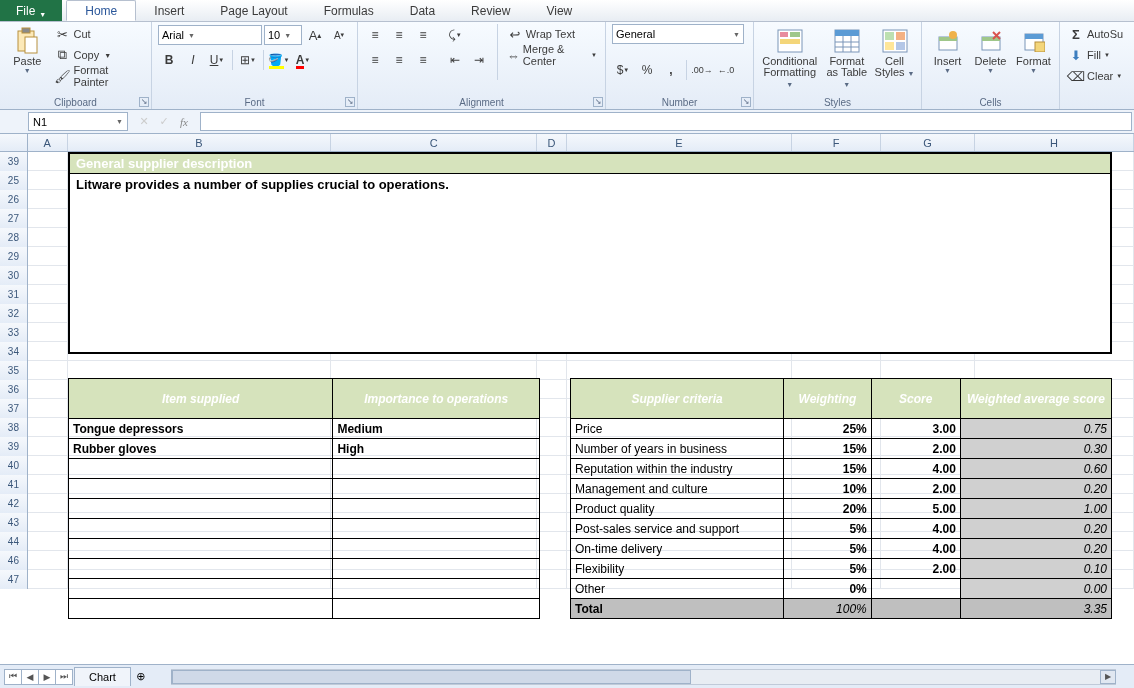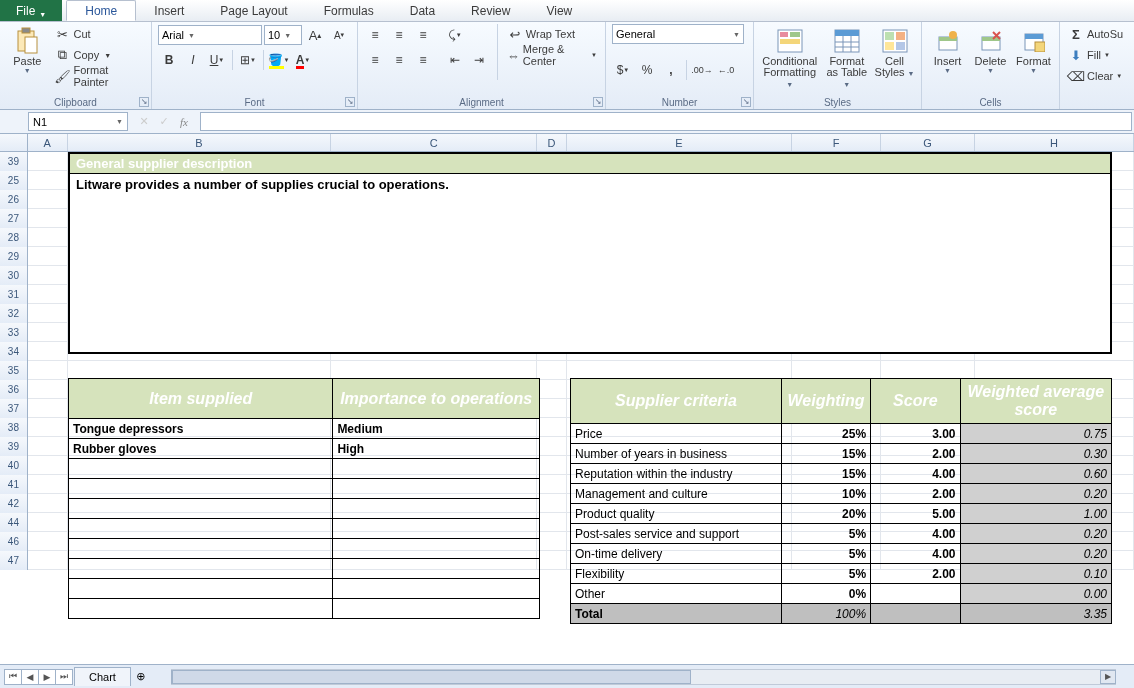--- a/index.html
+++ b/index.html
@@ -45,21 +45,21 @@
 .corner { width: 28px; border-right: 1px solid #9fb2c9; background: linear-gradient(#f5f8fc,#e4ecf7); }
 .ch { border-right: 1px solid #c7d3e3; text-align: center; font-size: 11px; color: #3b577a; display:flex;align-items:center;justify-content:center; }
 .rowhdr { width: 28px; border-right: 1px solid #9fb2c9; background: linear-gradient(#f5f8fc,#e4ecf7); text-align: center; font-size: 10px; color: #3b577a; display:flex;align-items:center;justify-content:center; }
 .gridbody { position: absolute; top: 18px; left: 0; right: 0; bottom: 0; overflow: hidden; }
 .grow { display: flex; height: 19px; }
 .cell { border-right: 1px solid #e2e6ec; border-bottom: 1px solid #e2e6ec; padding: 0 3px; overflow: hidden; white-space: nowrap; display:flex; align-items:center; }
 
 
 .greenhdr { background: #d6e3bc; color: #fff; font-weight: bold; font-size: 13px; padding: 2px 6px; border: 2px solid #000; border-bottom: 1px solid #000; }
 .whitebox { border: 2px solid #000; border-top: none; background: #fff; font-weight: bold; font-family: Arial; font-size: 13px; padding: 3px 6px; height: 180px; }
-.tblhdr { background: #d6e3bc; color: #fff; font-weight: bold; font-style: italic; text-align: center; font-size: 16px; padding: 4px 2px; border: 1px solid #000; }
+.tblhdr { background: #d6e3bc; color: #fff; font-weight: bold; font-style: italic; text-align: center; font-size: 12px; padding: 4px 2px; border: 1px solid #000; }
 .tcell { border: 1px solid #000; padding: 1px 4px; font-family: Arial; font-size: 12px; height: 20px; }
 .bold { font-weight: bold; }
 .ral { text-align: right; }
 .ital { font-style: italic; }
 .shade { background: #d0d0d0; }
 .grayital { background: #bfbfbf; font-style: italic; }
 
 
 .sheetbar { position: absolute; bottom: 0; left: 0; right: 0; height: 24px; background: #e4ecf7; border-top: 1px solid #9fb2c9; display: flex; align-items: center; font-size: 11px; }
 .navbtns { display: flex; margin-left: 4px; }
@@ -601,20 +601,31 @@
         <div class="cell cA"></div>
         <div class="cell cB"></div>
         <div class="cell cC"></div>
         <div class="cell cD"></div>
         <div class="cell cE"></div>
         <div class="cell cF"></div>
         <div class="cell cG"></div>
         <div class="cell cH"></div>
       </div>
       <div class="grow">
+        <div class="rowhdr">43</div>
+        <div class="cell cA"></div>
+        <div class="cell cB"></div>
+        <div class="cell cC"></div>
+        <div class="cell cD"></div>
+        <div class="cell cE"></div>
+        <div class="cell cF"></div>
+        <div class="cell cG"></div>
+        <div class="cell cH"></div>
+      </div>
+      <div class="grow">
         <div class="rowhdr">44</div>
         <div class="cell cA"></div>
         <div class="cell cB"></div>
         <div class="cell cC"></div>
         <div class="cell cD"></div>
         <div class="cell cE"></div>
         <div class="cell cF"></div>
         <div class="cell cG"></div>
         <div class="cell cH"></div>
       </div>

